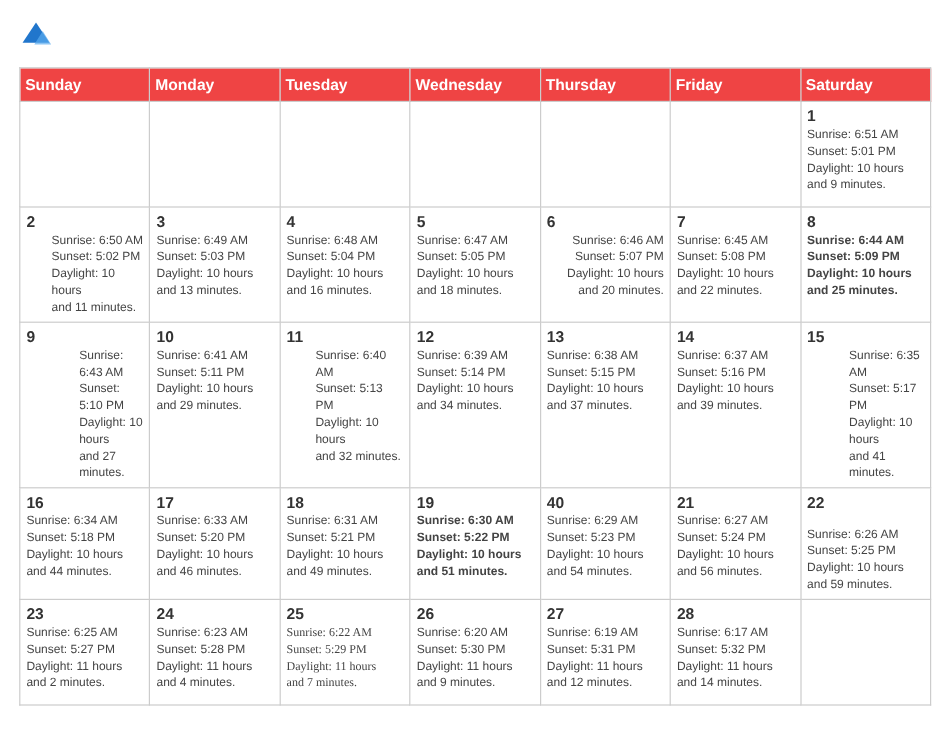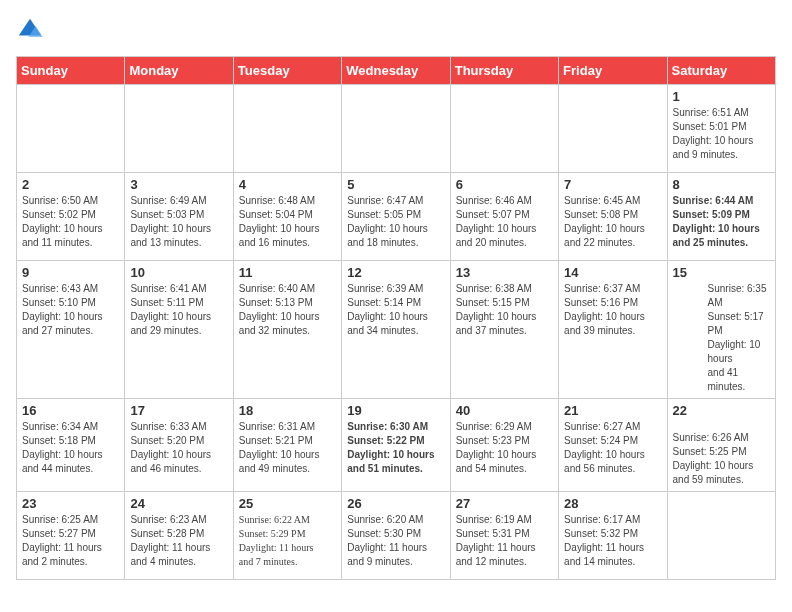--- a/index.html
+++ b/index.html
@@ -136,21 +136,21 @@
           <span class="day-num">1</span>
           <div class="day-info" style="white-space: pre-line;">Sunrise: 6:51 AM
 Sunset: 5:01 PM
 Daylight: 10 hours
 and 9 minutes.</div>
         </td>
       </tr>
       <tr>
         <td>
           <span class="day-num">2</span>
-          <div class="day-info" style="white-space: pre-line;">Sunrise: 6:50 AM
+          <div class="day-info" style="white-space: pre-line; margin-left: 21px;">Sunrise: 6:50 AM
 Sunset: 5:02 PM
 Daylight: 10 hours
 and 11 minutes.</div>
         </td>
         <td>
           <span class="day-num">3</span>
           <div class="day-info" style="white-space: pre-line;">Sunrise: 6:49 AM
 Sunset: 5:03 PM
 Daylight: 10 hours
 and 13 minutes.</div>
@@ -164,21 +164,21 @@
         </td>
         <td>
           <span class="day-num">5</span>
           <div class="day-info" style="white-space: pre-line;">Sunrise: 6:47 AM
 Sunset: 5:05 PM
 Daylight: 10 hours
 and 18 minutes.</div>
         </td>
         <td>
           <span class="day-num">6</span>
-          <div class="day-info" style="white-space: pre-line;">Sunrise: 6:46 AM
+          <div class="day-info" style="white-space: pre-line; text-align: right;">Sunrise: 6:46 AM
 Sunset: 5:07 PM
 Daylight: 10 hours
 and 20 minutes.</div>
         </td>
         <td>
           <span class="day-num">7</span>
           <div class="day-info" style="white-space: pre-line;">Sunrise: 6:45 AM
 Sunset: 5:08 PM
 Daylight: 10 hours
 and 22 minutes.</div>
@@ -187,35 +187,35 @@
           <span class="day-num">8</span>
           <div class="day-info" style="white-space: pre-line; font-weight: bold;">Sunrise: 6:44 AM
 Sunset: 5:09 PM
 Daylight: 10 hours
 and 25 minutes.</div>
         </td>
       </tr>
       <tr>
         <td>
           <span class="day-num">9</span>
-          <div class="day-info" style="white-space: pre-line;">Sunrise: 6:43 AM
+          <div class="day-info" style="white-space: pre-line; margin-left: 44px;">Sunrise: 6:43 AM
 Sunset: 5:10 PM
 Daylight: 10 hours
 and 27 minutes.</div>
         </td>
         <td>
           <span class="day-num">10</span>
           <div class="day-info" style="white-space: pre-line;">Sunrise: 6:41 AM
 Sunset: 5:11 PM
 Daylight: 10 hours
 and 29 minutes.</div>
         </td>
         <td>
           <span class="day-num">11</span>
-          <div class="day-info" style="white-space: pre-line;">Sunrise: 6:40 AM
+          <div class="day-info" style="white-space: pre-line; margin-left: 24px;">Sunrise: 6:40 AM
 Sunset: 5:13 PM
 Daylight: 10 hours
 and 32 minutes.</div>
         </td>
         <td>
           <span class="day-num">12</span>
           <div class="day-info" style="white-space: pre-line;">Sunrise: 6:39 AM
 Sunset: 5:14 PM
 Daylight: 10 hours
 and 34 minutes.</div>

